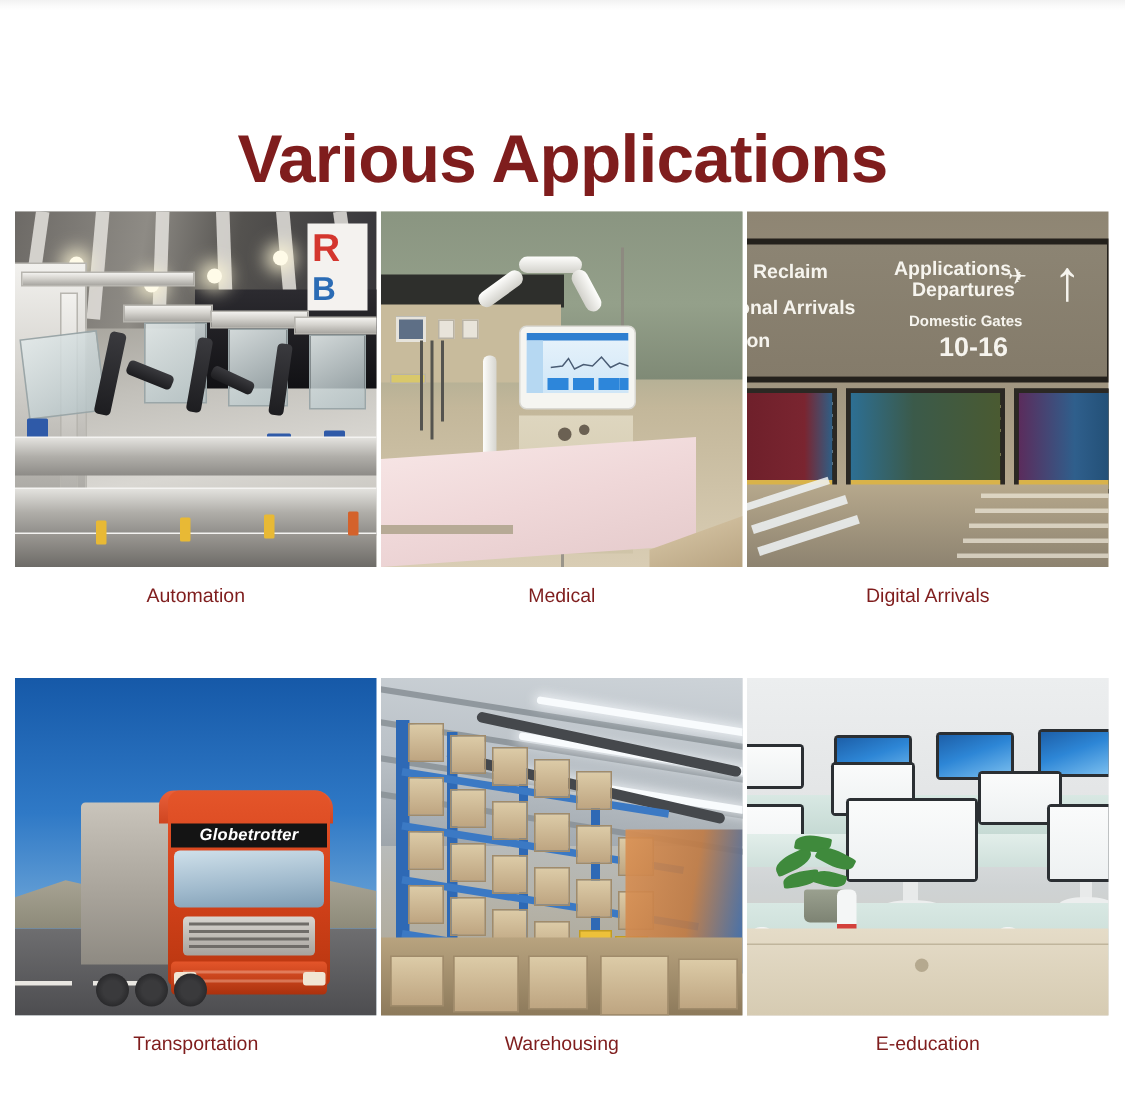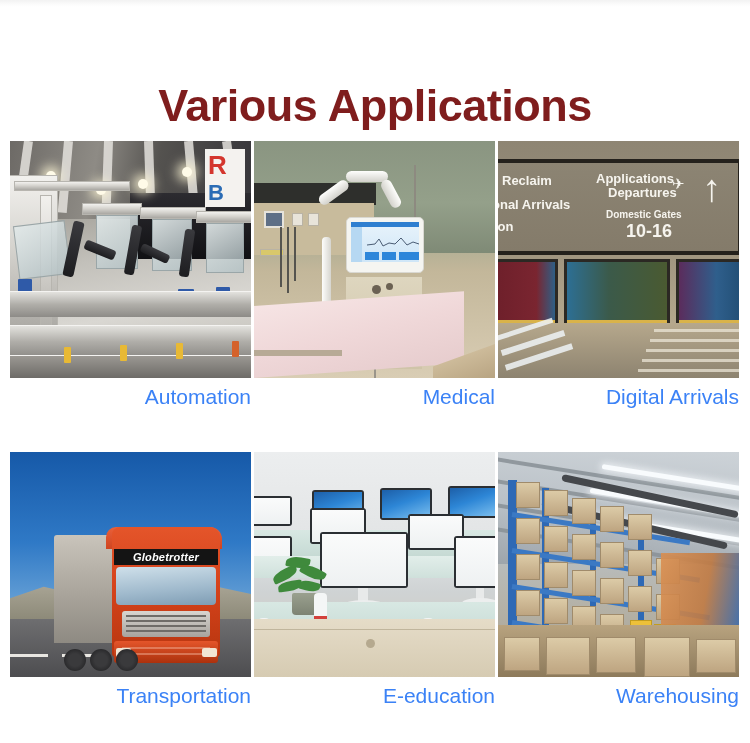--- a/index.html
+++ b/index.html
@@ -31,22 +31,22 @@
   .row { display: flex; gap: 3px; width: 730px; }
   .cell { width: 241px; }
 
   .thumb {
     position: relative; width: 241px; height: 237px;
     overflow: hidden; background: #c8c8c8;
   }
   .row2 .thumb { height: 225px; }
 
   .caption {
-    width: 241px; text-align: right;
-    font-size: 21px; color: #3b82f6;
+    width: 241px; text-align: center;
+    font-size: 13px; color: #7f1d1d;
     line-height: 38px; height: 38px;
     white-space: nowrap;
   }
 
   
   .sc-auto { background: linear-gradient(170deg,#7e7d78 0%,#9d9a92 22%,#c2c0ba 48%,#d9d7d2 70%,#b9b6af 100%); }
   .auto-ceiling {
     position:absolute; top:0; left:0; width:100%; height:78px;
     background: linear-gradient(100deg,#6d6a66 0%,#8e8b85 35%,#54524f 60%,#36353a 100%);
   }
@@ -455,88 +455,20 @@
           <div class="tk-light" style="left:106px;"></div>
           <div class="tk-light" style="left:192px;"></div>
           <div class="tk-wheel" style="left:54px;"></div>
           <div class="tk-wheel" style="left:80px;"></div>
           <div class="tk-wheel" style="left:106px;"></div>
         </div>
         <div class="caption">Transportation</div>
       </div>
 
       <div class="cell">
-        <div class="thumb sc-edu">
-          <div class="edu-wall"></div>
-
-          <div class="edu-mon on" style="left:58px; top:38px; width:52px; height:32px;">
-              <u></u>
-            </div>
-          <div class="edu-mon on" style="left:126px; top:36px; width:52px; height:32px;">
-              <u></u>
-            </div>
-          <div class="edu-mon on" style="left:194px; top:34px; width:52px; height:32px;">
-              <u></u>
-            </div>
-          <div class="edu-mon" style="left:-8px; top:44px; width:46px; height:30px;">
-              <u></u>
-            </div>
-
-          <div class="edu-desk" style="top:78px; height:26px;"></div>
-
-          <div class="edu-mon" style="left:56px; top:56px; width:56px; height:36px;">
-              <u></u>
-            </div>
-          <div class="edu-mon" style="left:154px; top:62px; width:56px; height:36px;">
-              <u></u>
-            </div>
-          <div class="edu-mon" style="left:-10px; top:84px; width:48px; height:42px;">
-              <u></u>
-            </div>
-
-          <div class="edu-desk" style="top:104px; height:22px; background:linear-gradient(180deg,#e2eeea,#cfe0db);"></div>
-
-          <div class="edu-mon" style="left:66px; top:80px; width:88px; height:56px;">
-              <u></u>
-            </div>
-          <div class="edu-stand" style="left:104px; top:136px; width:10px; height:16px;"></div>
-          <div class="edu-base" style="left:88px; top:148px; width:44px; height:12px;"></div>
-
-          <div class="edu-mon" style="left:200px; top:84px; width:62px; height:52px;">
-              <u></u>
-            </div>
-          <div class="edu-stand" style="left:222px; top:136px; width:8px; height:14px;"></div>
-          <div class="edu-base" style="left:208px; top:146px; width:36px; height:10px;"></div>
-
-          <div class="edu-desk" style="top:150px; height:38px;"></div>
-          <div class="edu-kb" style="left:68px; top:168px; width:86px; height:16px;"></div>
-          <div class="edu-kb" style="left:160px; top:172px; width:52px; height:14px;"></div>
-          <div class="edu-kb" style="left:-8px; top:170px; width:40px; height:14px;"></div>
-          <div class="edu-mouse" style="left:4px; top:166px; width:12px; height:9px;"></div>
-          <div class="edu-mouse" style="left:168px; top:166px; width:12px; height:9px;"></div>
-
-          <div class="edu-plant">
-            <div class="edu-leaf" style="left:2px; top:18px; width:26px; height:11px; transform:rotate(-24deg);"></div>
-            <div class="edu-leaf" style="left:16px; top:6px; width:24px; height:11px; transform:rotate(10deg);"></div>
-            <div class="edu-leaf" style="left:30px; top:16px; width:26px; height:11px; transform:rotate(28deg);"></div>
-            <div class="edu-leaf" style="left:8px; top:30px; width:24px; height:10px; transform:rotate(-8deg);"></div>
-            <div class="edu-leaf" style="left:28px; top:30px; width:22px; height:10px; transform:rotate(16deg);"></div>
-            <div class="edu-pot"></div>
-          </div>
-          <div class="edu-bottle"></div>
-
-          <div class="edu-cab">
-            <i style="top:10px;"></i>
-            <div style="position:absolute; left:112px; top:20px; width:9px; height:9px; border-radius:50%; background:#b5a98f;"></div>
-          </div>
-        </div>
-        <div class="caption">E-education</div>
-      </div>
-
-      <div class="cell">
         <div class="thumb sc-wh">
           <div class="wh-roof"></div>
           <div class="wh-purlin" style="left:-10px; top:4px; width:270px; transform:rotate(9deg);"></div>
           <div class="wh-purlin" style="left:-10px; top:26px; width:270px; transform:rotate(9deg);"></div>
           <div class="wh-purlin" style="left:-10px; top:50px; width:270px; transform:rotate(9deg);"></div>
           <div class="wh-purlin" style="left:-10px; top:74px; width:270px; transform:rotate(9deg);"></div>
           <div class="wh-tube" style="left:104px; top:12px; width:150px; transform:rotate(9deg);"></div>
           <div class="wh-tube" style="left:92px; top:36px; width:160px; transform:rotate(9deg);"></div>
           <div class="wh-tube" style="left:80px; top:60px; width:170px; transform:rotate(9deg);"></div>
           <div class="wh-duct" style="left:64px; top:22px; width:180px; transform:rotate(12deg);"></div>
@@ -582,16 +514,84 @@
           <div class="wh-rightrack"></div>
           <div class="wh-floorboxes"></div>
           <div class="wh-box" style="left:6px; bottom:6px; width:36px; height:34px;"></div>
           <div class="wh-box" style="left:48px; bottom:2px; width:44px; height:38px;"></div>
           <div class="wh-box" style="left:98px; bottom:4px; width:40px; height:36px;"></div>
           <div class="wh-box" style="left:146px; bottom:0; width:46px; height:40px;"></div>
           <div class="wh-box" style="left:198px; bottom:4px; width:40px; height:34px;"></div>
         </div>
         <div class="caption">Warehousing</div>
       </div>
+
+      <div class="cell">
+        <div class="thumb sc-edu">
+          <div class="edu-wall"></div>
+
+          <div class="edu-mon on" style="left:58px; top:38px; width:52px; height:32px;">
+              <u></u>
+            </div>
+          <div class="edu-mon on" style="left:126px; top:36px; width:52px; height:32px;">
+              <u></u>
+            </div>
+          <div class="edu-mon on" style="left:194px; top:34px; width:52px; height:32px;">
+              <u></u>
+            </div>
+          <div class="edu-mon" style="left:-8px; top:44px; width:46px; height:30px;">
+              <u></u>
+            </div>
+
+          <div class="edu-desk" style="top:78px; height:26px;"></div>
+
+          <div class="edu-mon" style="left:56px; top:56px; width:56px; height:36px;">
+              <u></u>
+            </div>
+          <div class="edu-mon" style="left:154px; top:62px; width:56px; height:36px;">
+              <u></u>
+            </div>
+          <div class="edu-mon" style="left:-10px; top:84px; width:48px; height:42px;">
+              <u></u>
+            </div>
+
+          <div class="edu-desk" style="top:104px; height:22px; background:linear-gradient(180deg,#e2eeea,#cfe0db);"></div>
+
+          <div class="edu-mon" style="left:66px; top:80px; width:88px; height:56px;">
+              <u></u>
+            </div>
+          <div class="edu-stand" style="left:104px; top:136px; width:10px; height:16px;"></div>
+          <div class="edu-base" style="left:88px; top:148px; width:44px; height:12px;"></div>
+
+          <div class="edu-mon" style="left:200px; top:84px; width:62px; height:52px;">
+              <u></u>
+            </div>
+          <div class="edu-stand" style="left:222px; top:136px; width:8px; height:14px;"></div>
+          <div class="edu-base" style="left:208px; top:146px; width:36px; height:10px;"></div>
+
+          <div class="edu-desk" style="top:150px; height:38px;"></div>
+          <div class="edu-kb" style="left:68px; top:168px; width:86px; height:16px;"></div>
+          <div class="edu-kb" style="left:160px; top:172px; width:52px; height:14px;"></div>
+          <div class="edu-kb" style="left:-8px; top:170px; width:40px; height:14px;"></div>
+          <div class="edu-mouse" style="left:4px; top:166px; width:12px; height:9px;"></div>
+          <div class="edu-mouse" style="left:168px; top:166px; width:12px; height:9px;"></div>
+
+          <div class="edu-plant">
+            <div class="edu-leaf" style="left:2px; top:18px; width:26px; height:11px; transform:rotate(-24deg);"></div>
+            <div class="edu-leaf" style="left:16px; top:6px; width:24px; height:11px; transform:rotate(10deg);"></div>
+            <div class="edu-leaf" style="left:30px; top:16px; width:26px; height:11px; transform:rotate(28deg);"></div>
+            <div class="edu-leaf" style="left:8px; top:30px; width:24px; height:10px; transform:rotate(-8deg);"></div>
+            <div class="edu-leaf" style="left:28px; top:30px; width:22px; height:10px; transform:rotate(16deg);"></div>
+            <div class="edu-pot"></div>
+          </div>
+          <div class="edu-bottle"></div>
+
+          <div class="edu-cab">
+            <i style="top:10px;"></i>
+            <div style="position:absolute; left:112px; top:20px; width:9px; height:9px; border-radius:50%; background:#b5a98f;"></div>
+          </div>
+        </div>
+        <div class="caption">E-education</div>
+      </div>
     </div>
 
   </div>
 </div>
 
 </body></html>

